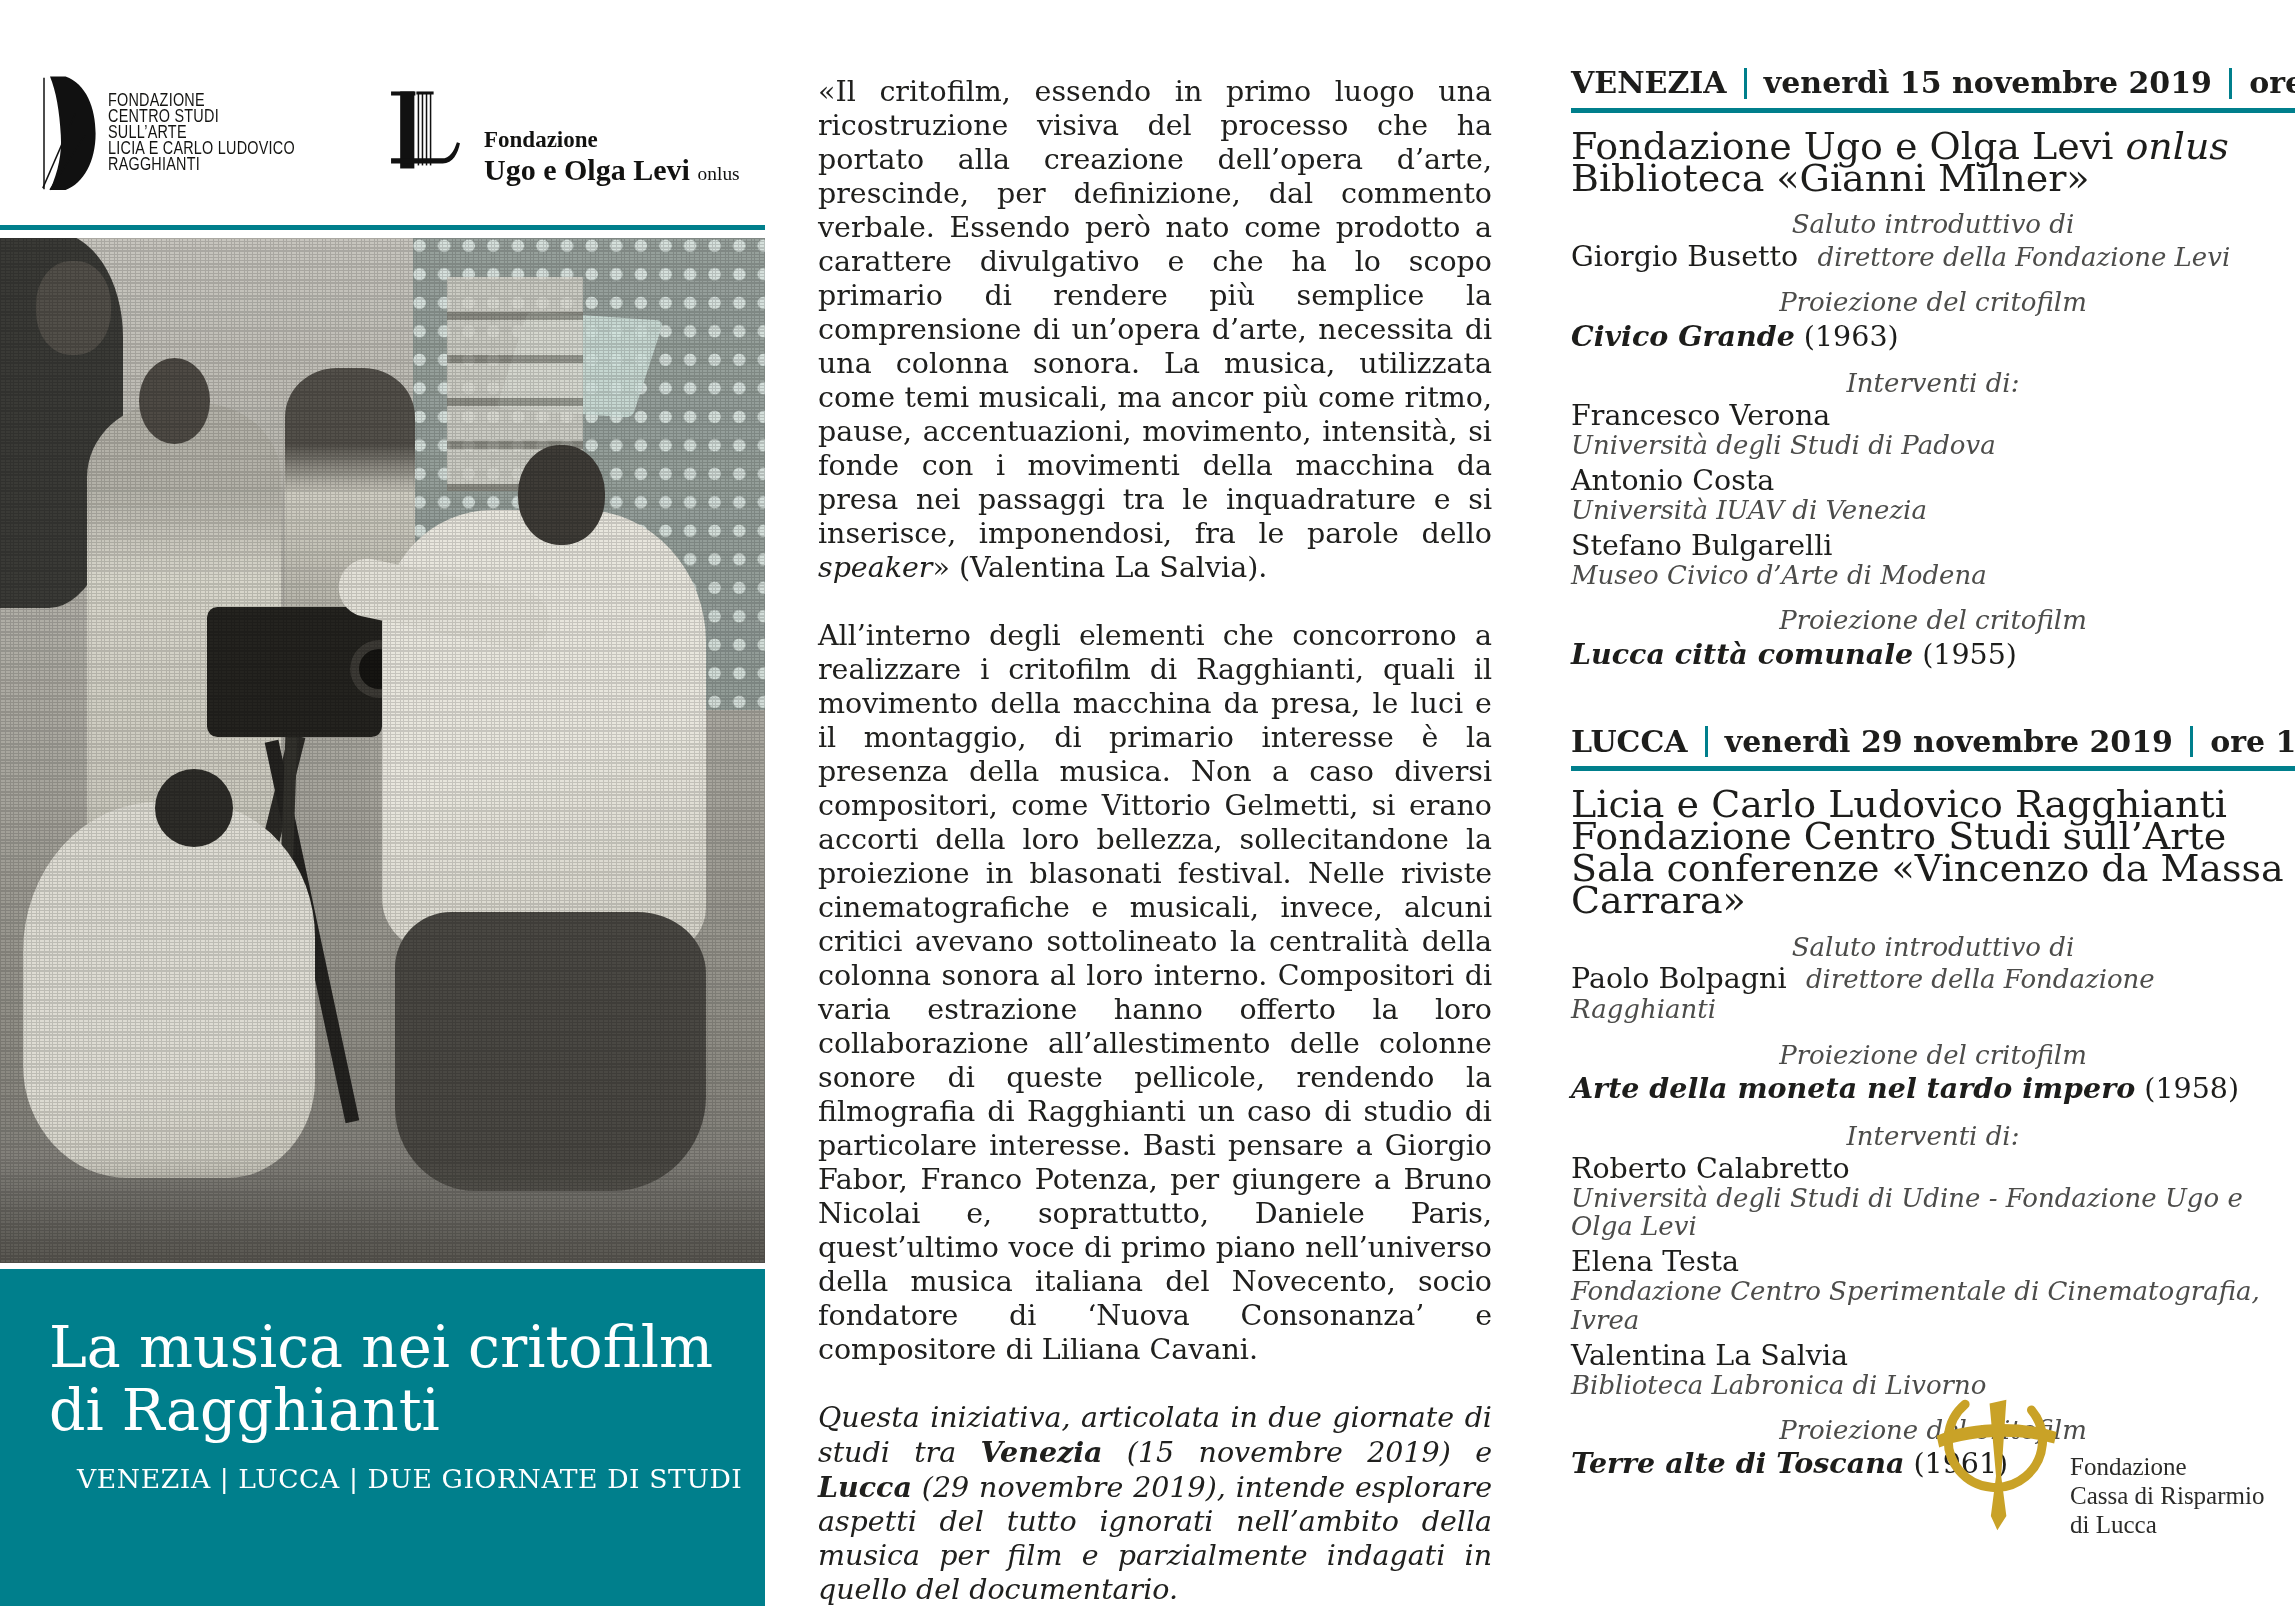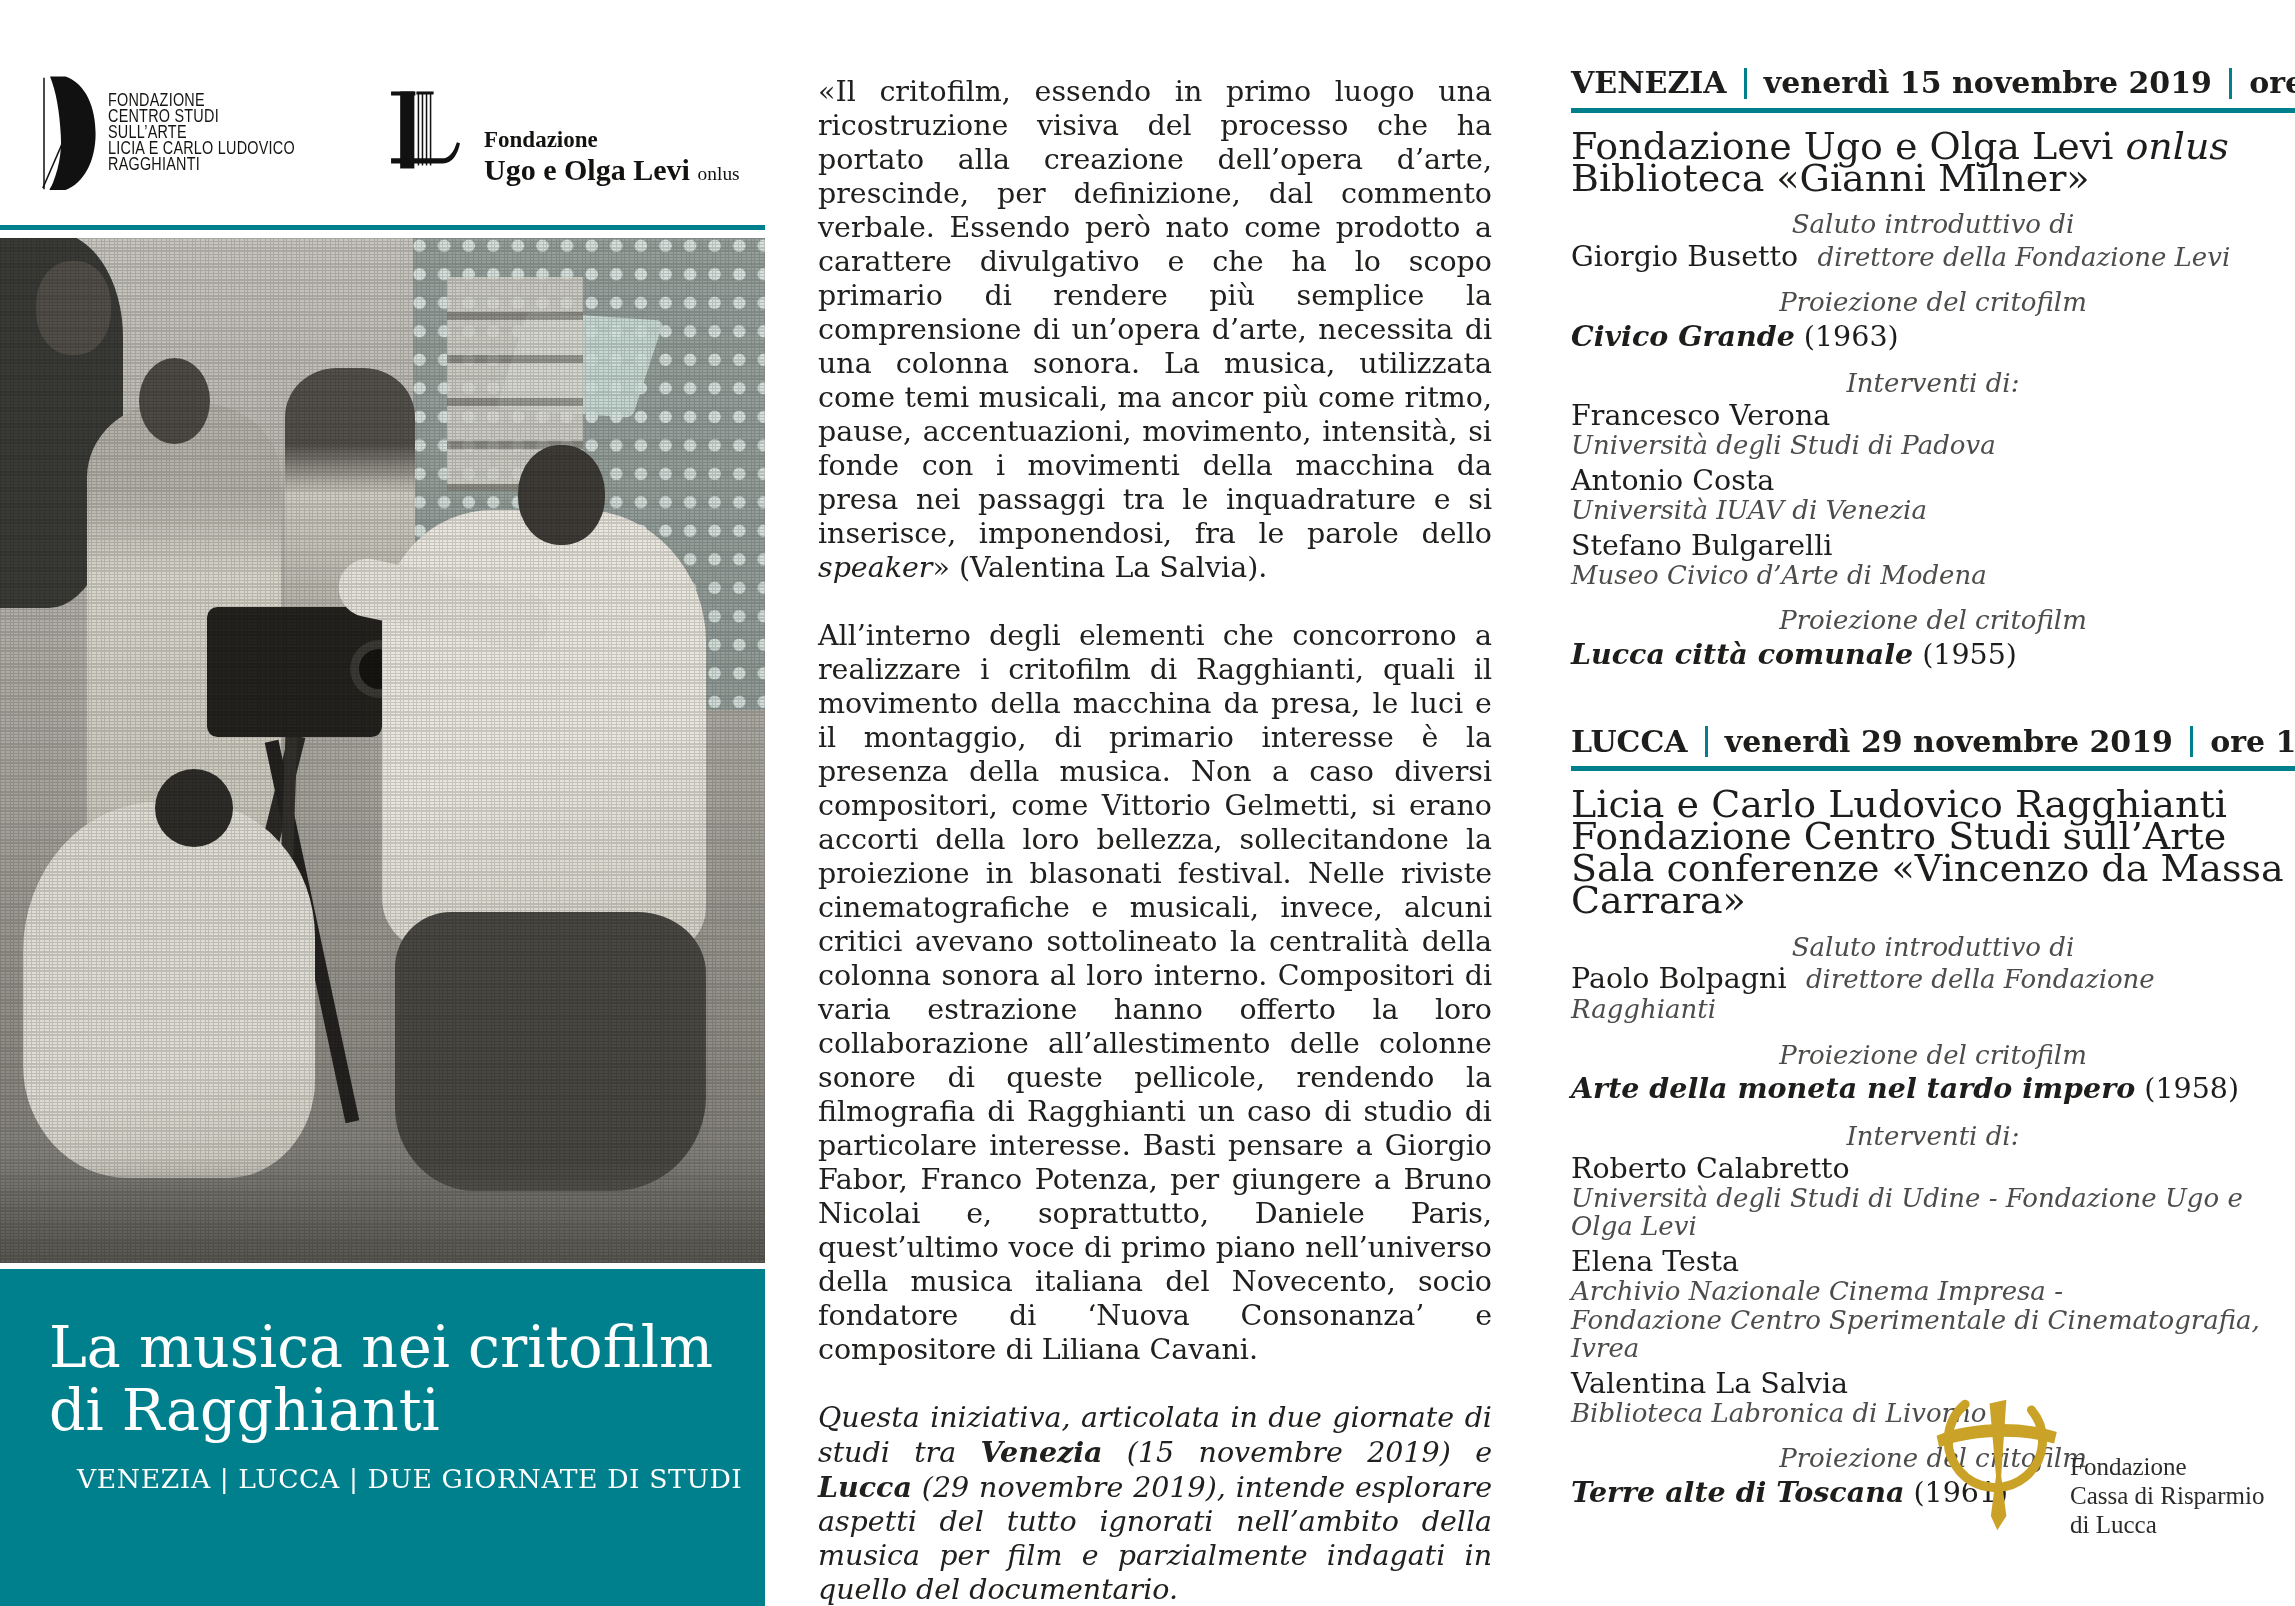--- a/index.html
+++ b/index.html
@@ -237,21 +237,20 @@
         </div>
         <div class="label" data-interactable="false">Proiezione del critofilm</div>
         <div class="film" data-interactable="false"><span class="ftitle" data-interactable="false">Arte della moneta nel tardo impero</span> <span class="fyear" data-interactable="false">(1958)</span></div>
         <div class="label" data-interactable="false">Interventi di:</div>
         <div class="speaker" data-interactable="false">
           <div class="pline" data-interactable="false"><span class="pname" data-interactable="false">Roberto Calabretto</span></div>
           <div class="aff" data-interactable="false">Università degli Studi di Udine - Fondazione Ugo e Olga Levi</div>
         </div>
         <div class="speaker" data-interactable="false">
           <div class="pline" data-interactable="false"><span class="pname" data-interactable="false">Elena Testa</span></div>
-          <div class="aff" data-interactable="false">Archivio Nazionale Cinema Impresa -</div>
           <div class="aff" data-interactable="false">Fondazione Centro Sperimentale di Cinematografia, Ivrea</div>
         </div>
         <div class="speaker" data-interactable="false">
           <div class="pline" data-interactable="false"><span class="pname" data-interactable="false">Valentina La Salvia</span></div>
           <div class="aff" data-interactable="false">Biblioteca Labronica di Livorno</div>
         </div>
         <div class="label" data-interactable="false">Proiezione del critofilm</div>
         <div class="film" data-interactable="false"><span class="ftitle" data-interactable="false">Terre alte di Toscana</span> <span class="fyear" data-interactable="false">(1961)</span></div>
       </section>
     </div>

